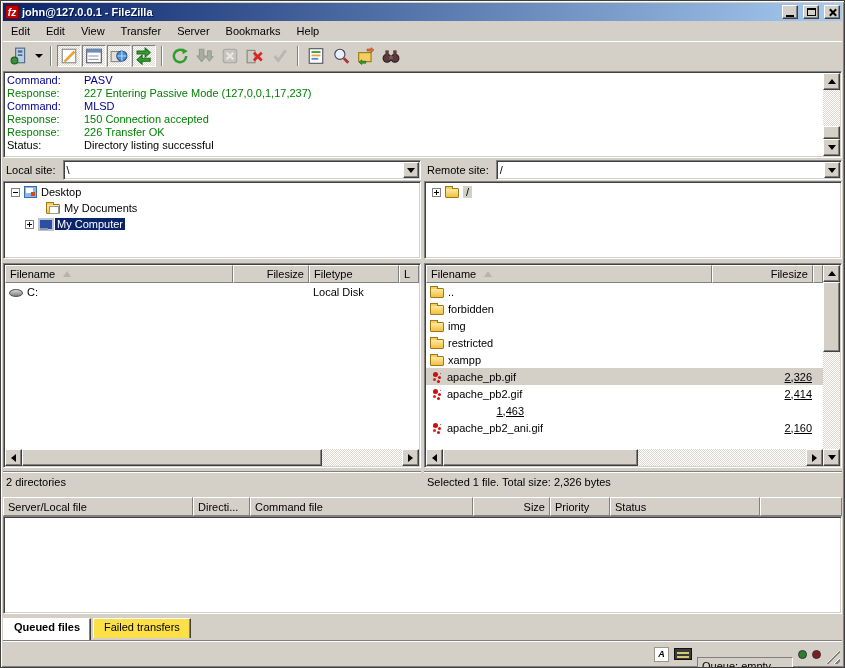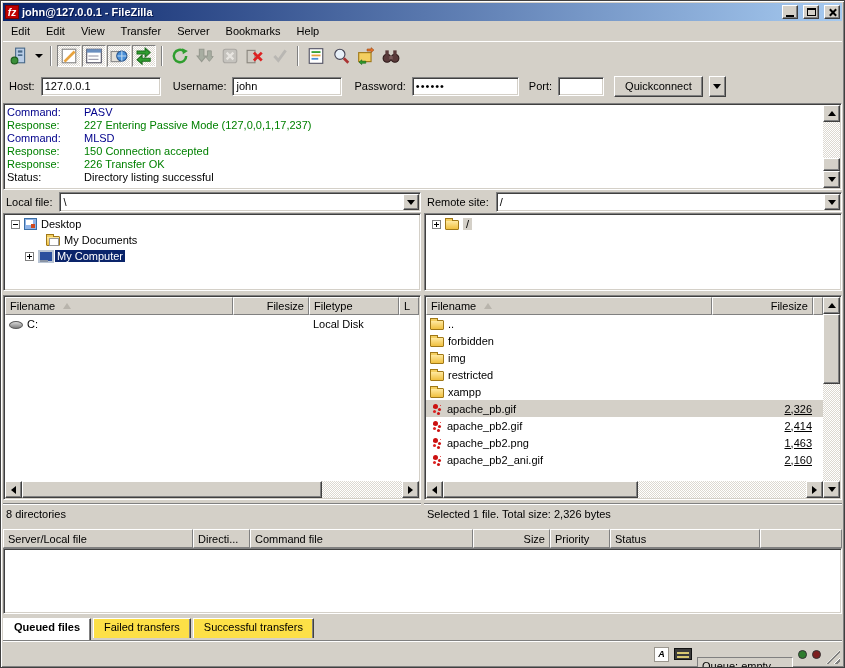--- a/index.html
+++ b/index.html
@@ -268,34 +268,20 @@
       <svg width="18" height="18" viewBox="0 0 16 16">
         <circle cx="4.5" cy="10" r="3.5" fill="#5a3a3a" stroke="#2e1a1a"></circle>
         <circle cx="11.5" cy="10" r="3.5" fill="#5a3a3a" stroke="#2e1a1a"></circle>
         <rect x="3" y="3" width="3" height="5" fill="#5a3a3a"></rect>
         <rect x="10" y="3" width="3" height="5" fill="#5a3a3a"></rect>
         <rect x="6.5" y="8" width="3" height="3" fill="#7a5a5a"></rect>
       </svg>
     </span>
   </div>
 
-  <div class="qcbar">
-    <span>Host:</span>
-    <input class="field sunken" style="width: 120px;" value="127.0.0.1">
-    <span style="margin-left:6px">Username:</span>
-    <input class="field sunken" style="width: 110px;" value="john">
-    <span style="margin-left:6px">Password:</span>
-    <input class="field sunken" style="width: 107px; letter-spacing: 1px;" value="••••••">
-    <span style="margin-left:4px">Port:</span>
-    <input class="field sunken" style="width: 46px;" value="">
-    <button class="qcbtn raised" style="margin-left:4px">Quickconnect</button>
-    <span class="qcdd raised">
-        <span class="cb-arr"></span>
-      </span>
-  </div>
 
   <div class="logwrap sunken">
     <div class="logbox">
       <div class="logline t-command">
           <span class="loglabel">Command:</span>
           <span class="logtext">PASV</span>
         </div>
       <div class="logline t-response">
           <span class="loglabel">Response:</span>
           <span class="logtext">227 Entering Passive Mode (127,0,0,1,17,237)</span>
@@ -327,21 +313,21 @@
       <span class="sbbtn raised">
           <span class="arr-dn"></span>
         </span>
     </div>
   </div>
 
   <div class="panes">
 
     <div class="pane">
       <div class="sitebar">
-        <span class="sitelabel">Local file:</span>
+        <span class="sitelabel">Local site:</span>
         <span class="combo sunken">
           <span class="val">\</span>
           <span class="combobtn raised">
               <span class="cb-arr"></span>
             </span>
         </span>
       </div>
       <div class="tree sunken">
         <div class="titem" style="padding-left:6px">
           <span class="texp"></span>
@@ -393,21 +379,21 @@
             <span class="mid sbtrack">
                 <span class="hthumb raised" style="left:0; width:300px"></span>
               </span>
             <span class="sbbtn raised">
                 <span class="arr-rt"></span>
               </span>
           </div>
         </div>
       </div>
       <div class="statusline">
-        <span>8 directories</span>
+        <span>2 directories</span>
       </div>
     </div>
 
     <div class="splitter"></div>
 
     <div class="pane">
       <div class="sitebar">
         <span class="sitelabel">Remote site:</span>
         <span class="combo sunken">
           <span class="val">/</span>
@@ -480,24 +466,20 @@
               <span class="lc r" style="width:102px">2,326</span>
             </div>
             <div class="lrow">
               <span class="lc" style="width:288px">
                   <span class="ic ic-img"></span>
                   <span>apache_pb2.gif</span>
                 </span>
               <span class="lc r" style="width:102px">2,414</span>
             </div>
             <div class="lrow">
-              <span class="lc" style="width:288px">
-                  <span class="ic ic-img"></span>
-                  <span>apache_pb2.png</span>
-                </span>
               <span class="lc r" style="width:102px">1,463</span>
             </div>
             <div class="lrow">
               <span class="lc" style="width:288px">
                   <span class="ic ic-img"></span>
                   <span>apache_pb2_ani.gif</span>
                 </span>
               <span class="lc r" style="width:102px">2,160</span>
             </div>
           </div>
@@ -550,21 +532,20 @@
     <span class="hc hdrcell" style="width:150px">
         <span>Status</span>
       </span>
     <span class="hc hdrcell" style="flex:1"></span>
   </div>
   <div class="queuebody sunken"></div>
 
   <div class="tabsrow">
     <span class="tab active">Queued files</span>
     <span class="tab">Failed transfers</span>
-    <span class="tab">Successful transfers</span>
   </div>
 
   <div class="statusbar">
     <span class="sb-ico-a">A</span>
     <span class="sb-ico-spd"></span>
     <span class="queuebox">
       <span>Queue: empty</span>
     </span>
     <span class="led" style="background:#2f7d2f"></span>
     <span class="led" style="background:#7d1f1f"></span>

